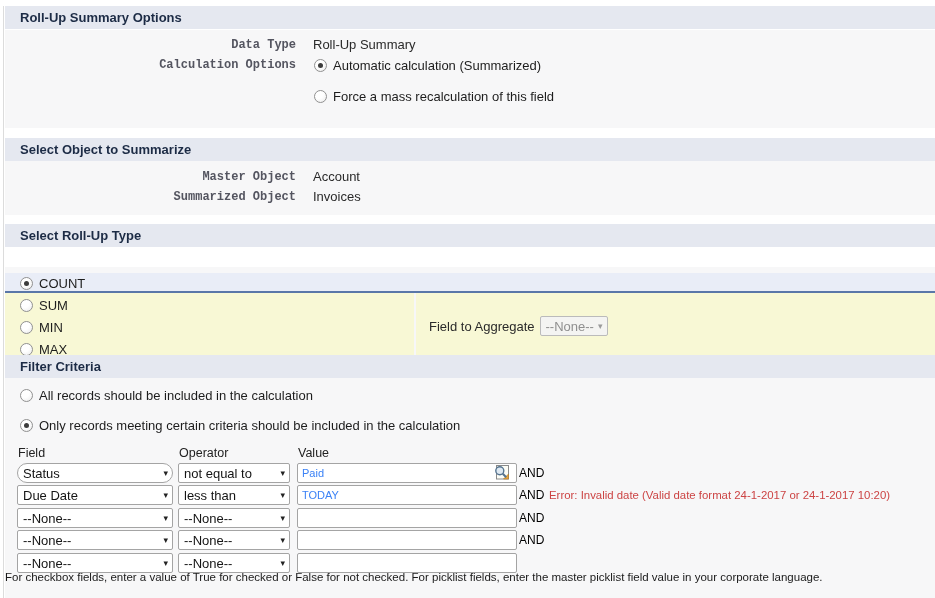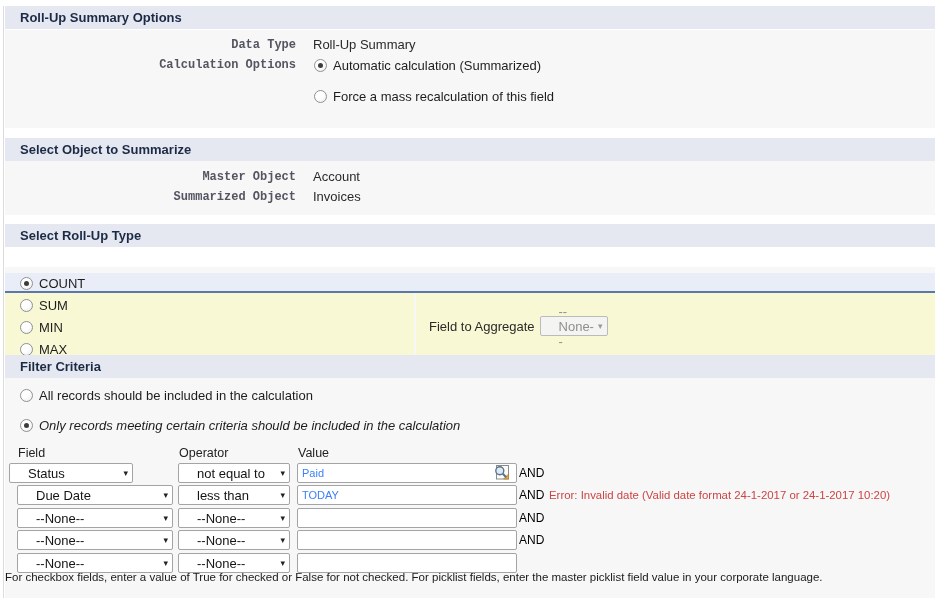--- a/index.html
+++ b/index.html
@@ -26,21 +26,21 @@
 
   .count-row{position:absolute;left:0;right:0;top:6px;height:18px;background:#e9edf7;
              border-bottom:2px solid #5a77a8;}
   .yellow{position:absolute;top:26px;height:66px;background:#f8f8d5;}
   .yellow.cell-left{left:0;width:409px;}
   .yellow.cell-right{left:411px;right:0;display:flex;align-items:center;padding-left:13px;box-sizing:border-box;gap:5px;}
   .agg-label{font-size:13px;color:#2a2a2a;}
 
   .sel{height:20px;border:1px solid #a4a4a4;border-radius:2px;background:#fff;
        display:flex;align-items:center;justify-content:space-between;
-       padding:0 4px 0 18px;font-size:13px;color:#141414;box-sizing:border-box;cursor:default;}
+       padding:0 4px 0 5px;font-size:13px;color:#141414;box-sizing:border-box;cursor:default;}
   .sel.abs{position:absolute;}
   .sel .arrow{font-size:9px;color:#222;margin-left:4px;flex:none;}
   .sel .arrow::after{content:"▾";}
   .sel.disabled{background:#f4f4f2;border-color:#bbbbbb;color:#8f8f8f;width:68px;}
   .sel.disabled .arrow{color:#9a9a9a;}
 
   .tin{position:absolute;height:20px;width:220px;border:1px solid #a4a4a4;border-radius:2px;
        background:#fff;font-size:11px;color:#3b82f6;padding:0 4px;box-sizing:border-box;
        font-family:"Liberation Sans",sans-serif;}
 
@@ -119,30 +119,30 @@
   </div>
 
   <div class="sec-header" style="top:355px;">
     <span>Filter Criteria</span>
   </div>
   <div class="sec-body" style="top:378px;height:220px;">
     <div class="radio-row" style="left:15px;top:9px;">
       <span class="radio"></span>
       <span class="radio-label">All records should be included in the calculation</span>
     </div>
-    <div class="radio-row" style="left:15px;top:39px;font-style:italic;">
+    <div class="radio-row" style="left:15px;top:39px;">
       <span class="radio checked"></span>
       <span class="radio-label">Only records meeting certain criteria should be included in the calculation</span>
     </div>
 
     <div class="col-head" style="left:13px;top:69px;">Field</div>
     <div class="col-head" style="left:174px;top:69px;">Operator</div>
     <div class="col-head" style="left:293px;top:69px;">Value</div>
 
-    <div class="sel abs" style="left:4px;top:85px;width:124px;">
+    <div class="sel abs" style="left:12px;top:85px;width:156px;border-radius:10px;">
       <span>Status</span>
         <span class="arrow"></span>
     </div>
     <div class="sel abs" style="left:173px;top:85px;width:112px;">
       <span>not equal to</span>
         <span class="arrow"></span>
     </div>
     <input class="tin" style="left: 292px; top: 85px;" value="Paid">
     <svg class="lookup" viewBox="0 0 17 17">
       <rect x="3.5" y="1.5" width="12" height="13.5" fill="#fdfdf6" stroke="#8a8a8a" stroke-width="1"></rect>

